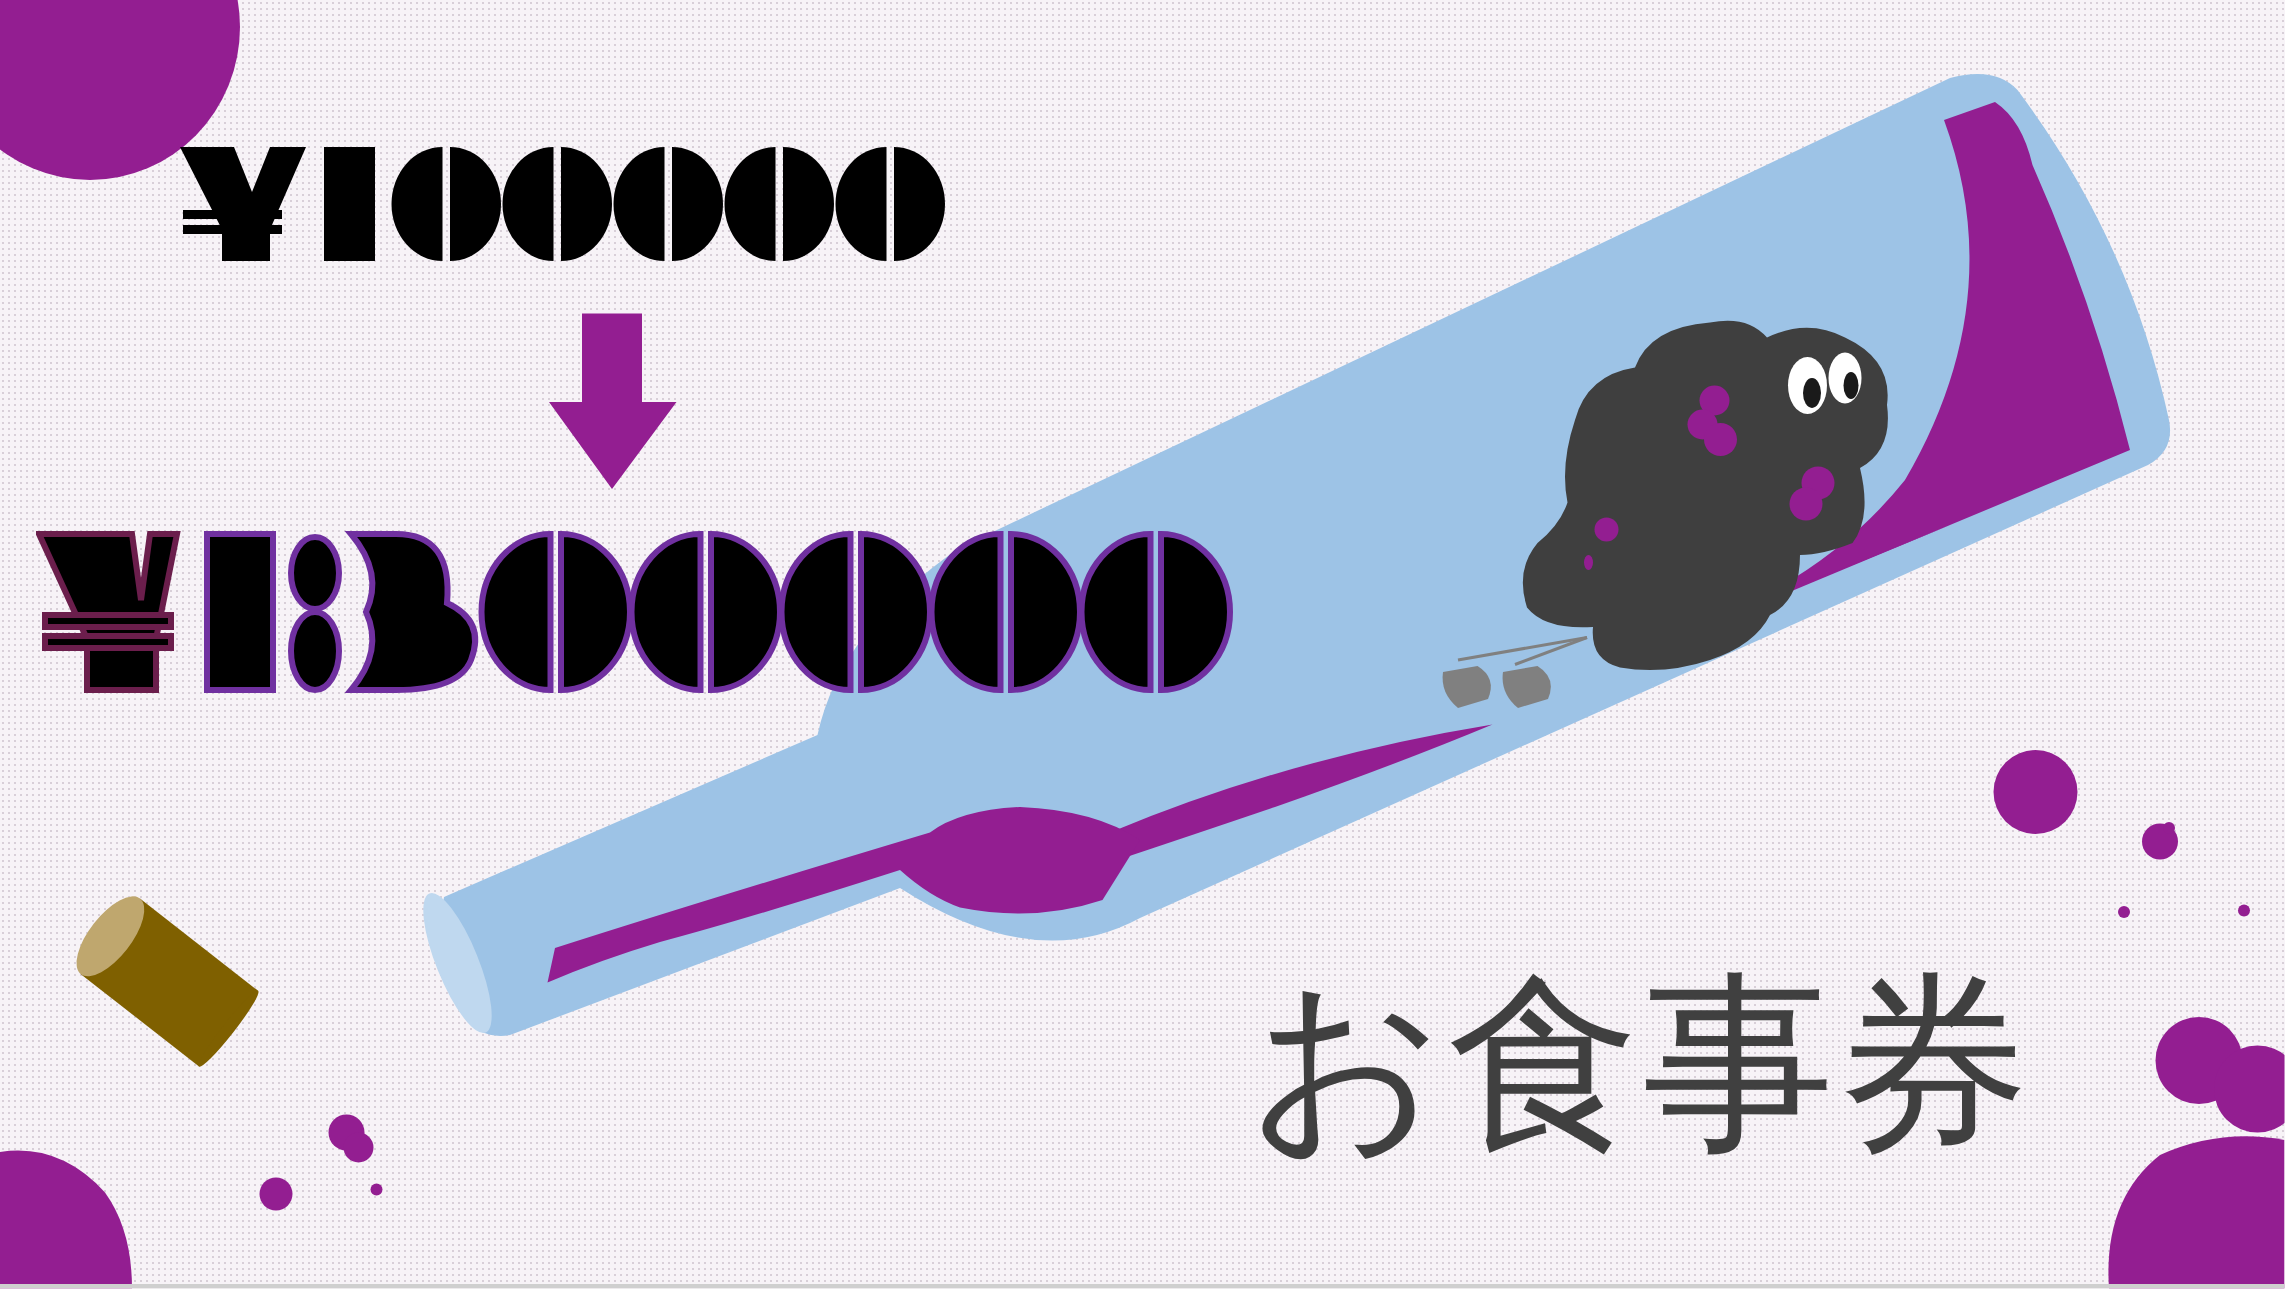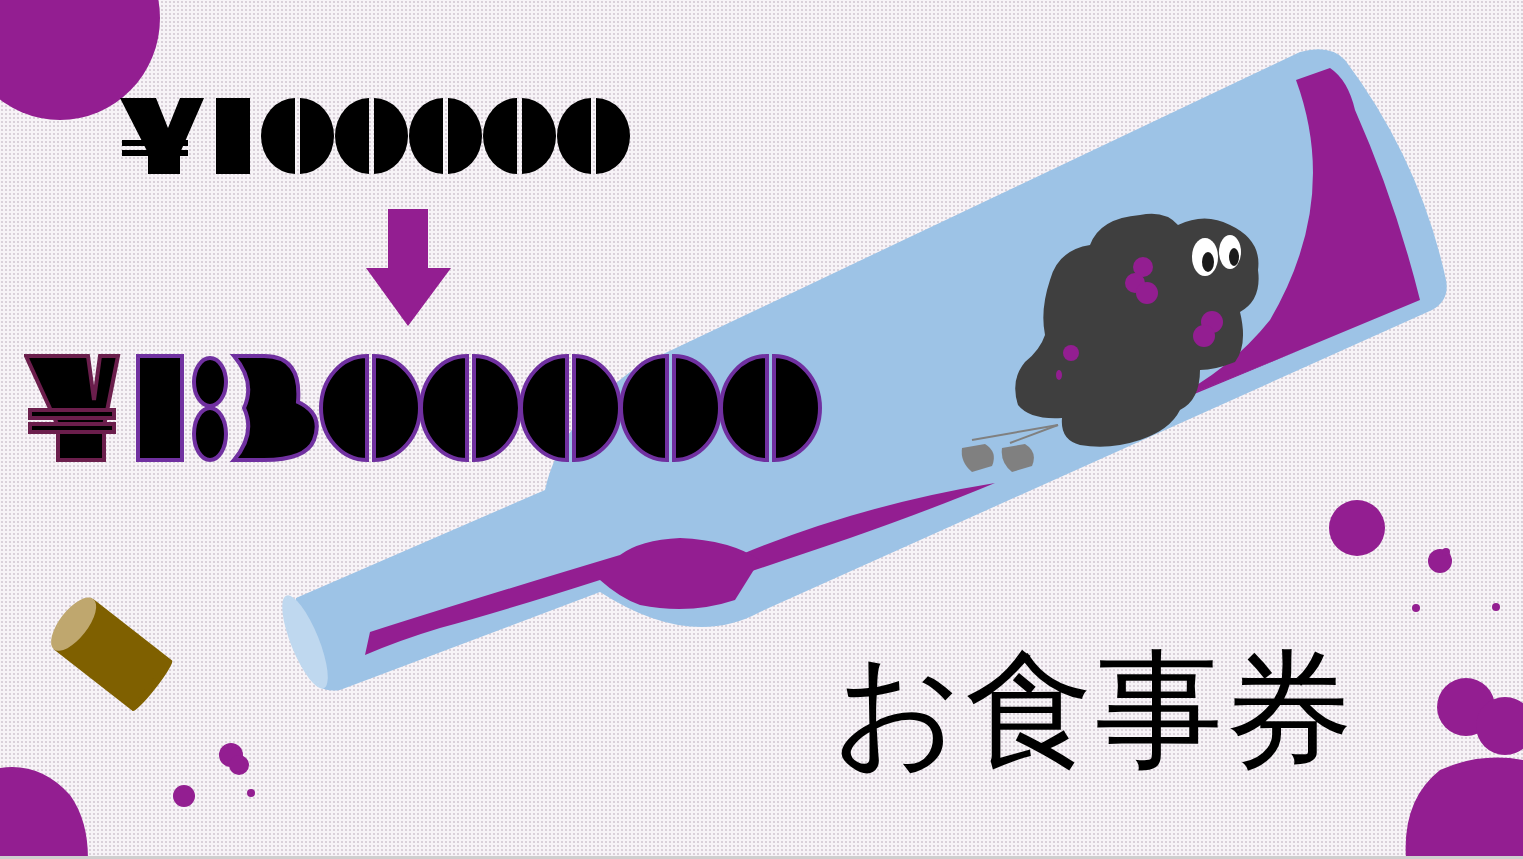--- a/index.html
+++ b/index.html
@@ -42,21 +42,21 @@
       align-items: center;
     }
     .title-text {
       position: absolute;
       left: 832px;
       top: 640px;
       font-family: "DejaVu Sans", sans-serif;
       font-size: 128px;
       line-height: 140px;
       font-weight: normal;
-      color: #000000;
+      color: #404040;
       letter-spacing: 2px;
       white-space: nowrap;
       text-align: center;
     }
     .sr-text {
       position: absolute;
       width: 1px; height: 1px;
       overflow: hidden;
       clip: rect(0 0 0 0);
       white-space: nowrap;

